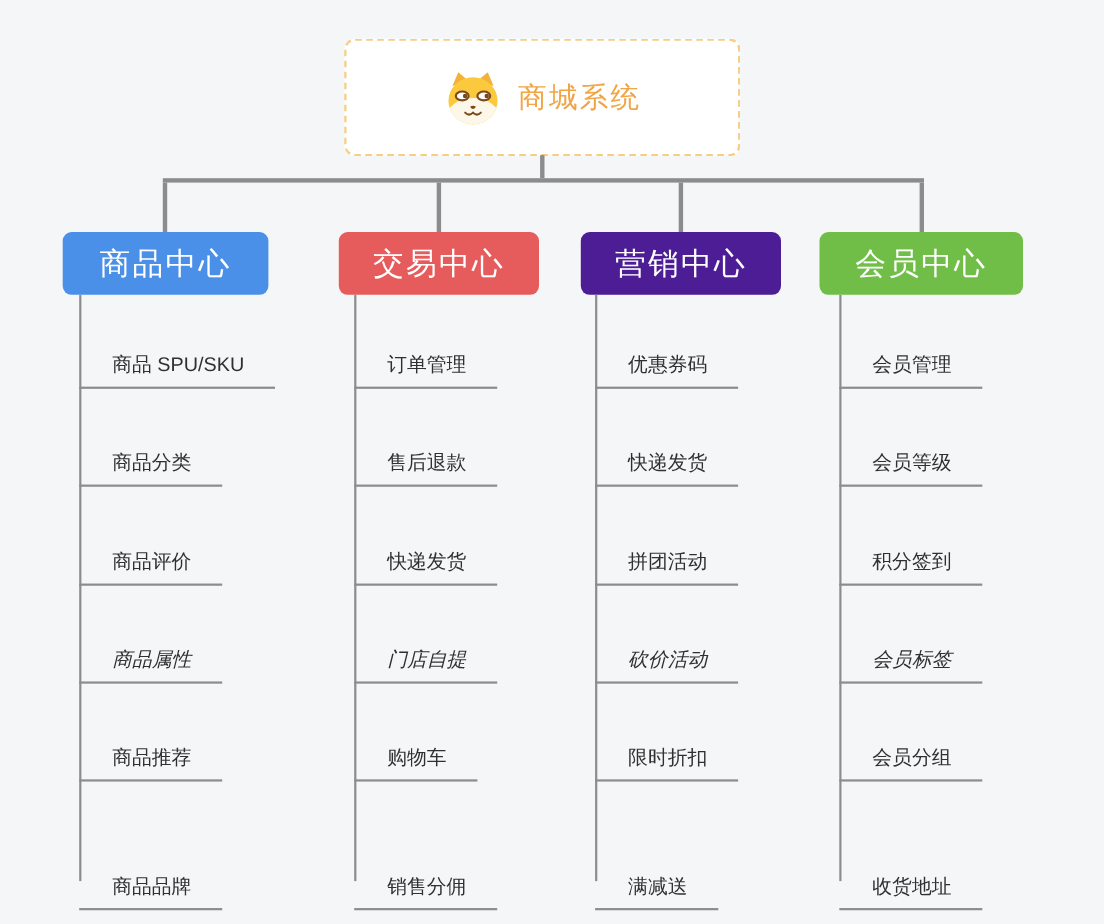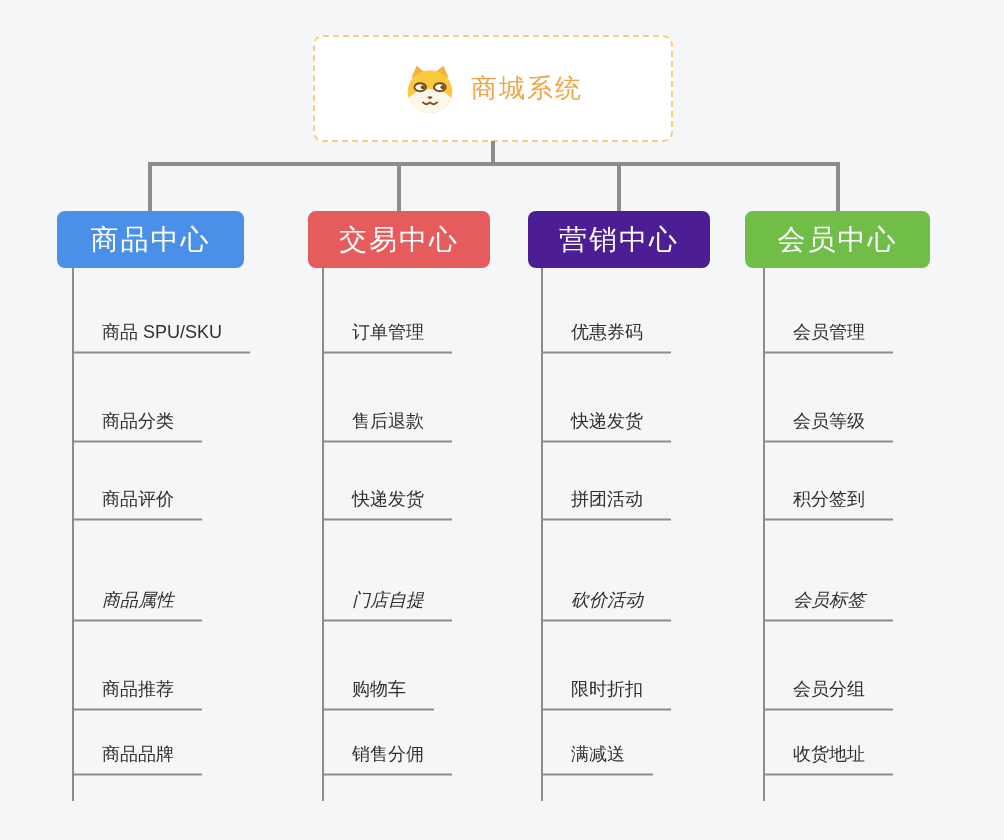--- a/index.html
+++ b/index.html
@@ -58,24 +58,24 @@
   .rail{position:absolute;left:0;top:0;width:2px;height:533px;background:#8C8C8C;}
   .leaf{
     position:absolute;left:0;transform:translateY(-100%);
     white-space:nowrap;
     padding:0 28px 8px 30px;
     border-bottom:2px solid #8C8C8C;
     font-size:18px;color:#303030;line-height:1.25;
   }
   .row-0{top:85px;}
   .row-1{top:174px;}
-  .row-2{top:252px;}
+  .row-2{top:264px;}
   .row-3{top:353px;font-style:italic;}
   .row-4{top:442px;}
-  .row-5{top:507px;}
+  .row-5{top:559px;}
 </style>
 </head>
 <body>
 
 <div class="canvas">
 
   <div class="root-node">
     <span class="root-icon">
       <svg viewBox="0 0 60 56" width="54" height="50" aria-hidden="true">
         <path d="M9 16 L15 2 L26 11 Z" fill="#F2B23A"></path>

